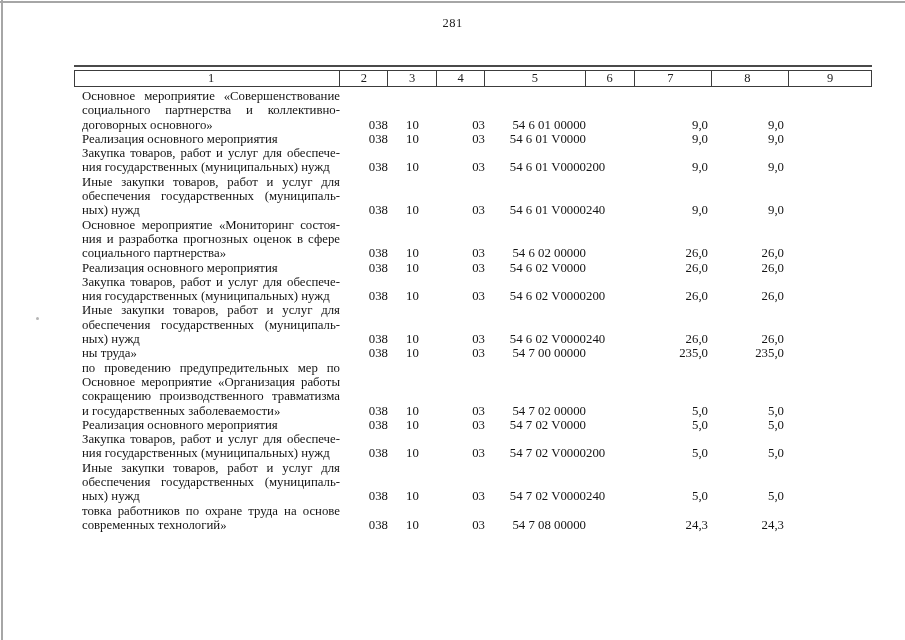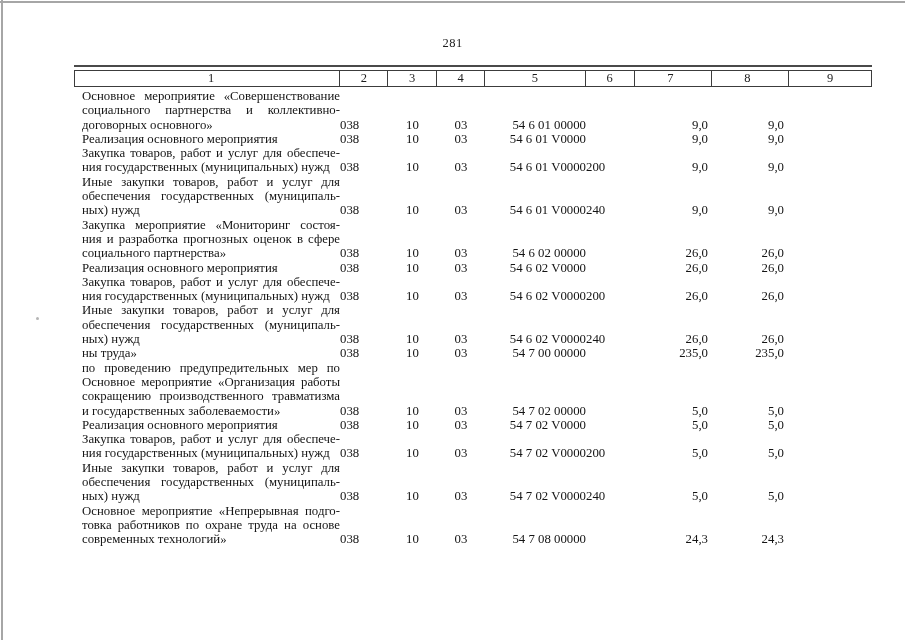--- a/index.html
+++ b/index.html
@@ -10,40 +10,40 @@
     color:#111;
     position:relative;
     overflow:hidden;
   }
   
   .edge-top{position:absolute;left:0;top:1px;width:905px;height:2px;background:#a6a6a6;}
   .edge-left{position:absolute;left:1px;top:0;width:2px;height:640px;background:#a6a6a6;}
   .speck{position:absolute;left:36px;top:317px;width:3px;height:3px;background:#b5b5b5;border-radius:50%;}
 
   .pageno{
-    position:absolute;top:36px;left:0;width:905px;
+    position:absolute;top:16px;left:0;width:905px;
     text-align:center;font-size:12.5px;letter-spacing:.5px;color:#1c1c1c;
   }
 
   .doc-table{position:absolute;left:74px;top:65px;width:798px;}
   .top-rule{width:100%;height:2px;background:#4a4a4a;}
   .hdr{display:flex;margin-top:3px;border:1px solid #3c3c3c;height:15px;background:#fff;}
   .hdr .hc{
     box-sizing:border-box;border-right:1px solid #3c3c3c;
     text-align:center;font-size:12.5px;line-height:14px;color:#1c1c1c;
   }
   .hdr .hc:last-child{border-right:none;}
 
   .tbody{margin-top:2px;}
   .row{display:flex;align-items:flex-end;font-family:Liberation Serif, serif;}
   .cell{box-sizing:border-box;font-size:12.8px;line-height:14.3px;color:#141414;}
   .c1{width:266px;padding-left:8px;}
-  .c2{width:48px;text-align:left;}
+  .c2{width:48px;text-align:right;}
   .c3{width:49px;text-align:center;}
-  .c4{width:48px;text-align:center;}
+  .c4{width:48px;text-align:right;}
   .c5{width:101px;text-align:right;white-space:nowrap;}
   .c6{width:49px;text-align:left;}
   .c7{width:78px;text-align:right;padding-right:5px;}
   .c8{width:77px;text-align:right;padding-right:6px;}
   .c9{width:82px;}
   .dline{width:258px;}
   .dline.j{text-align:justify;text-align-last:justify;}
 </style>
 </head>
 <body>
@@ -120,21 +120,21 @@
         <div class="cell c3">10</div>
         <div class="cell c4">03</div>
         <div class="cell c5">54 6 01 V0000</div>
         <div class="cell c6">240</div>
         <div class="cell c7">9,0</div>
         <div class="cell c8">9,0</div>
         <div class="cell c9"></div>
       </div>
       <div class="row">
         <div class="cell c1">
-          <div class="dline j">Закупка мероприятие «Мониторинг состоя-</div>
+          <div class="dline j">Основное мероприятие «Мониторинг состоя-</div>
           <div class="dline j">ния и разработка прогнозных оценок в сфере</div>
           <div class="dline">социального партнерства»</div>
         </div>
         <div class="cell c2">038</div>
         <div class="cell c3">10</div>
         <div class="cell c4">03</div>
         <div class="cell c5">54 6 02 00000</div>
         <div class="cell c6"></div>
         <div class="cell c7">26,0</div>
         <div class="cell c8">26,0</div>
@@ -248,21 +248,20 @@
         <div class="cell c3">10</div>
         <div class="cell c4">03</div>
         <div class="cell c5">54 7 02 V0000</div>
         <div class="cell c6">240</div>
         <div class="cell c7">5,0</div>
         <div class="cell c8">5,0</div>
         <div class="cell c9"></div>
       </div>
       <div class="row">
         <div class="cell c1">
-          <div class="dline j">Основное мероприятие «Непрерывная подго-</div>
           <div class="dline j">товка работников по охране труда на основе</div>
           <div class="dline">современных технологий»</div>
         </div>
         <div class="cell c2">038</div>
         <div class="cell c3">10</div>
         <div class="cell c4">03</div>
         <div class="cell c5">54 7 08 00000</div>
         <div class="cell c6"></div>
         <div class="cell c7">24,3</div>
         <div class="cell c8">24,3</div>

